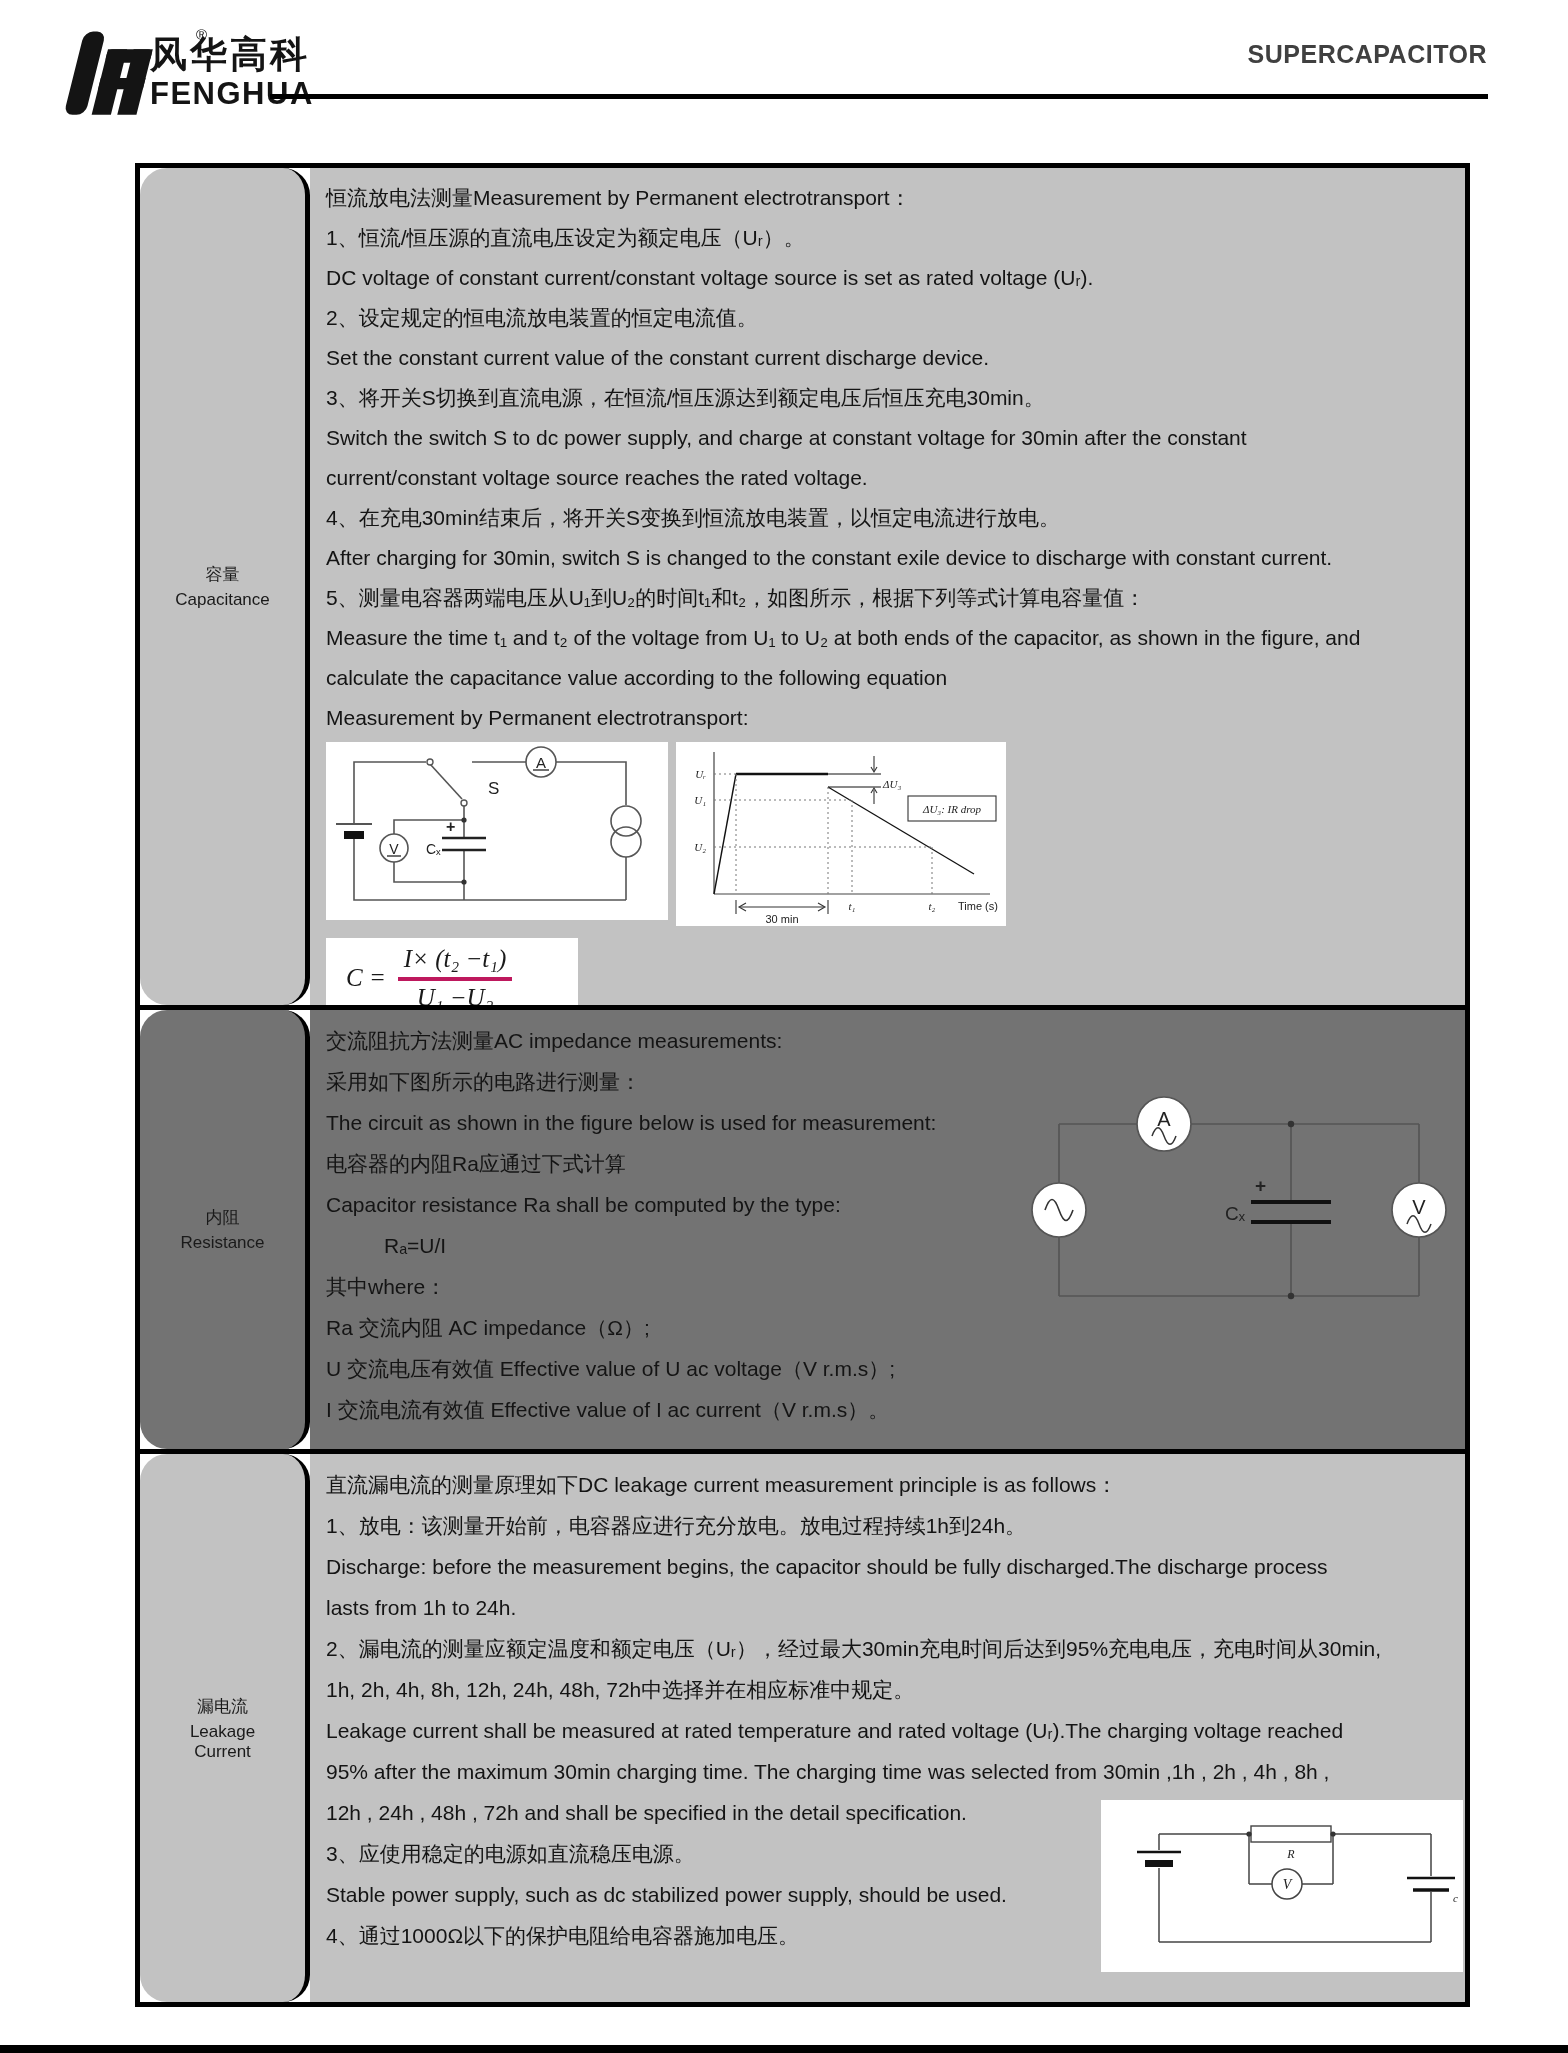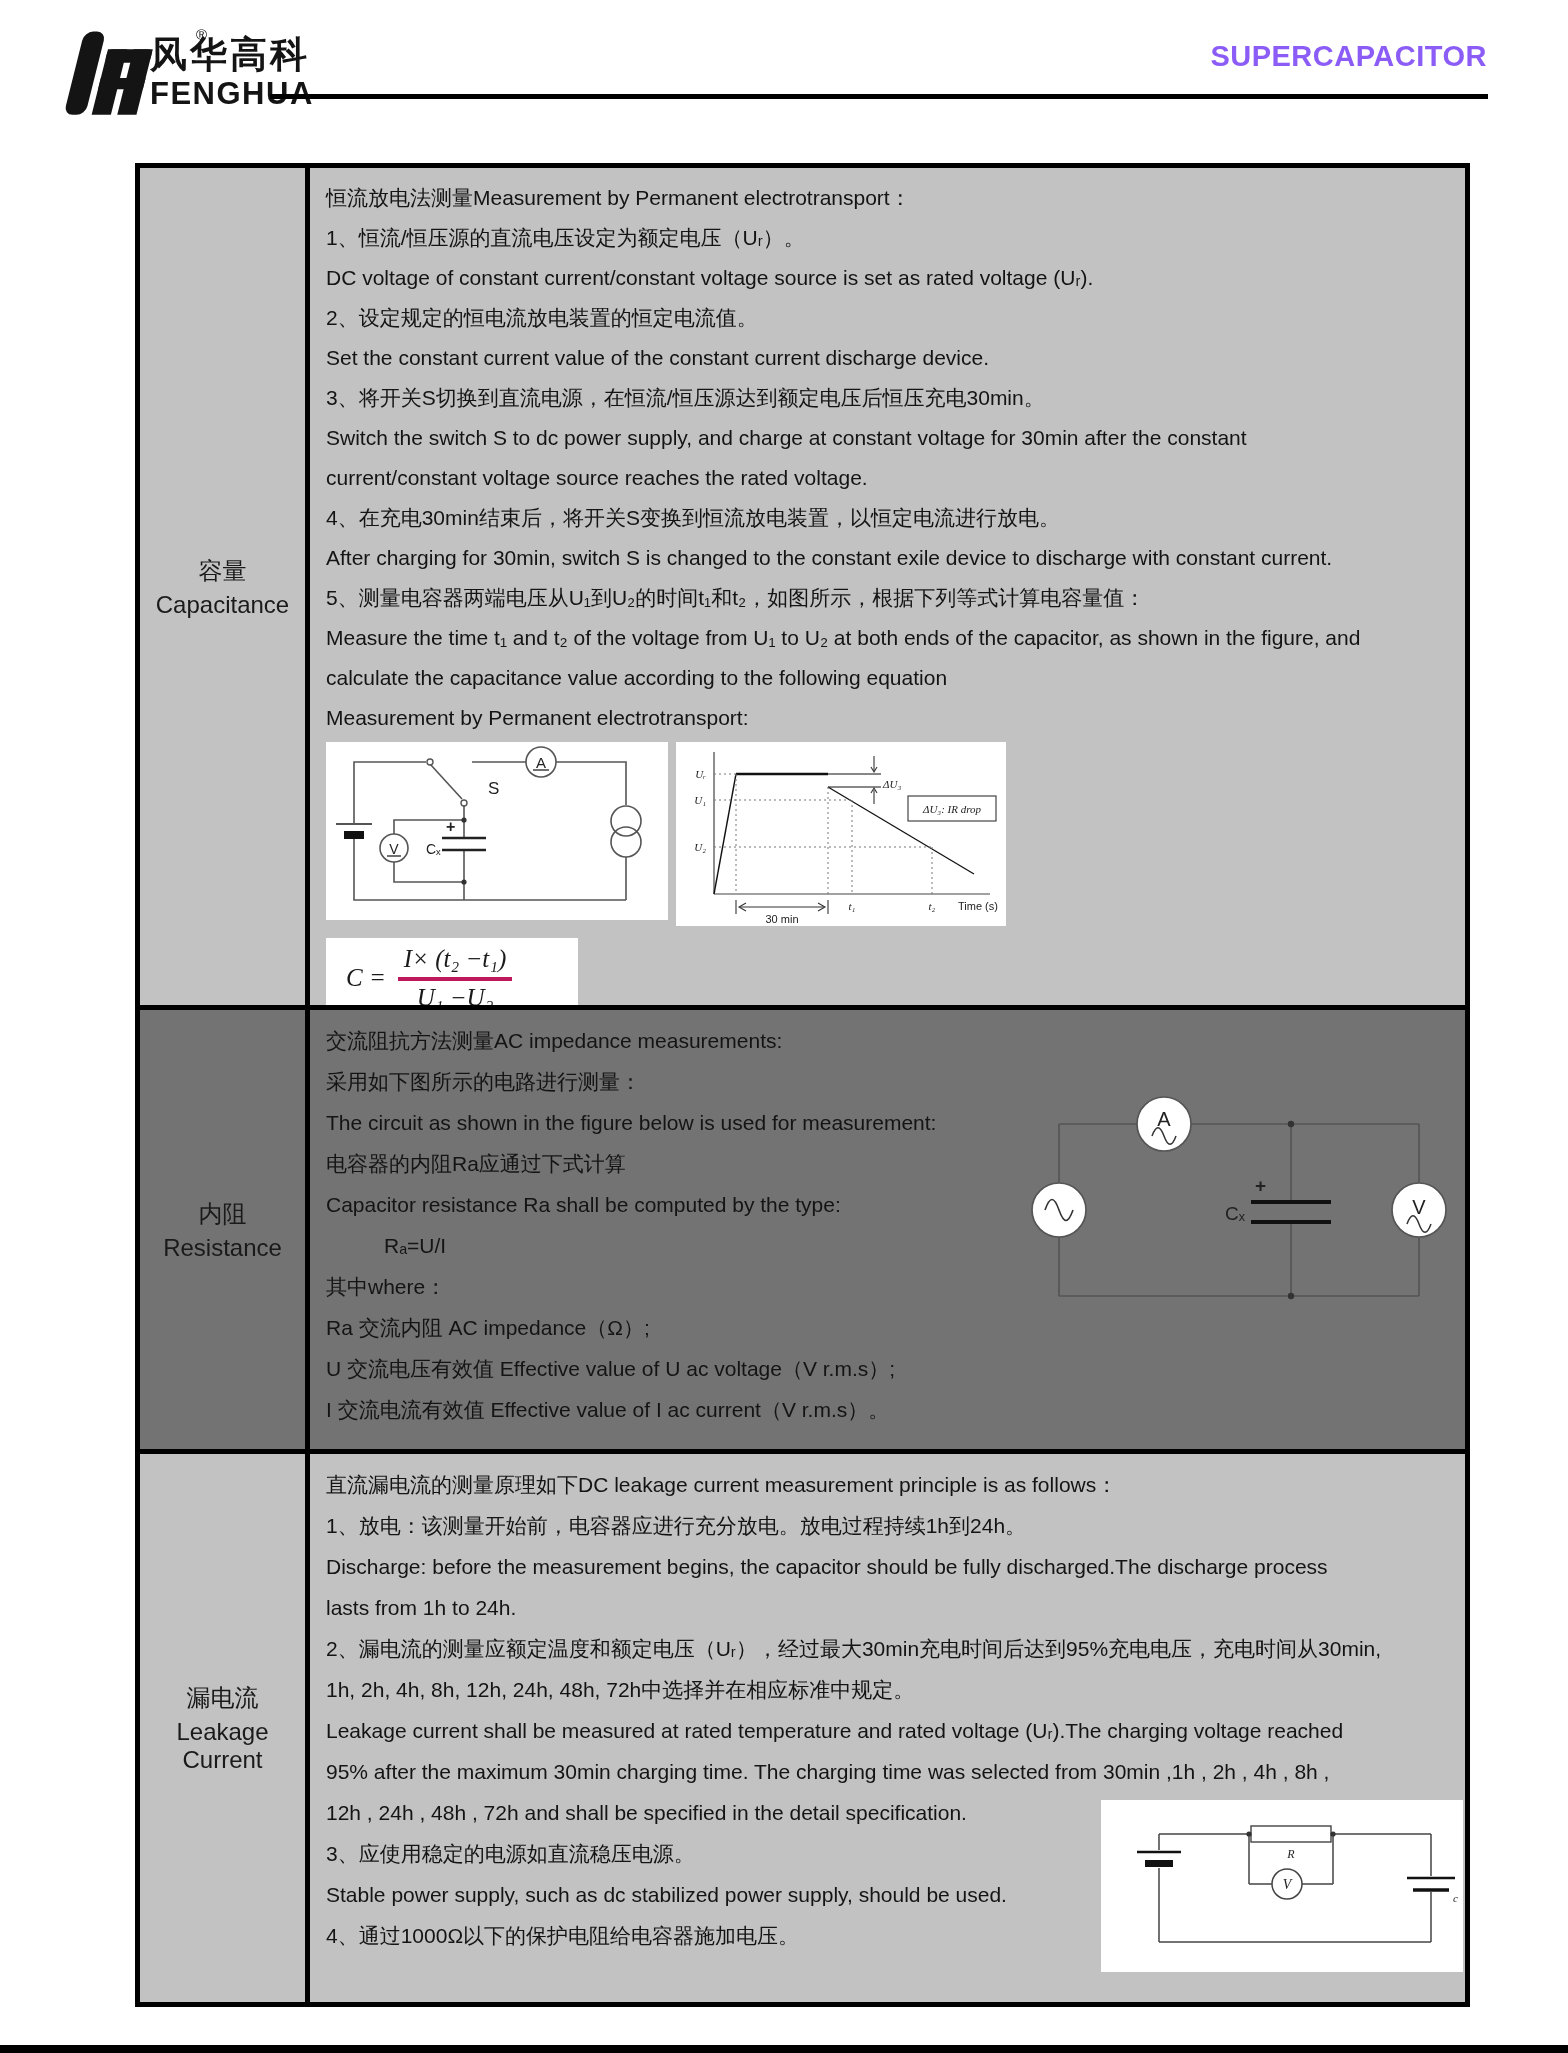--- a/index.html
+++ b/index.html
@@ -9,30 +9,30 @@
     font-family:"Liberation Sans", sans-serif; color:#111; overflow:hidden;
   }
 
   
   .logo-mark { position:absolute; left:62px; top:30px; }
   .reg-mark { position:absolute; left:196px; top:26px; font-size:15px; color:#111; }
   .brand { position:absolute; left:150px; top:36px; line-height:1; }
   .brand-cn { font-size:37px; font-weight:bold; letter-spacing:3px; color:#141414; }
   .brand-en { font-size:31px; font-weight:bold; letter-spacing:1.5px; color:#141414; margin-top:5px; }
   .header-rule { position:absolute; left:270px; top:94px; width:1218px; height:5px; background:#000; }
-  .doc-title { position:absolute; right:81px; top:40px; font-size:29px; font-weight:bold; letter-spacing:0.5px; color:#8b5cf6; }
+  .doc-title { position:absolute; right:81px; top:40px; font-size:25px; font-weight:bold; letter-spacing:0.5px; color:#404040; }
 
   
   .tbl { position:absolute; left:135px; top:163px; width:1335px; border:5px solid #000; }
   .trow { display:flex; border-bottom:5px solid #000; }
   .trow:last-child { border-bottom:none; }
   .label-cell {
     width:170px; border-right:5px solid #000; flex:0 0 170px;
     display:flex; flex-direction:column; align-items:center; justify-content:center;
-    font-size:24px; color:#1a1a1a; text-align:center; gap:4px;
+    font-size:17px; color:#1a1a1a; text-align:center; gap:4px;border-radius:27px;
   }
   .content-cell { flex:1; position:relative; padding:10px 18px 8px 16px; overflow:hidden; }
   .gray { background:#c2c2c2; }
   .white { background:#737373; }
 
   .row-1 { height:842px; }
   .row-2 { height:444px; }
   .row-3 { height:548px; }
 
   .ln { font-size:21px; line-height:40px; color:#141414; white-space:nowrap; }

